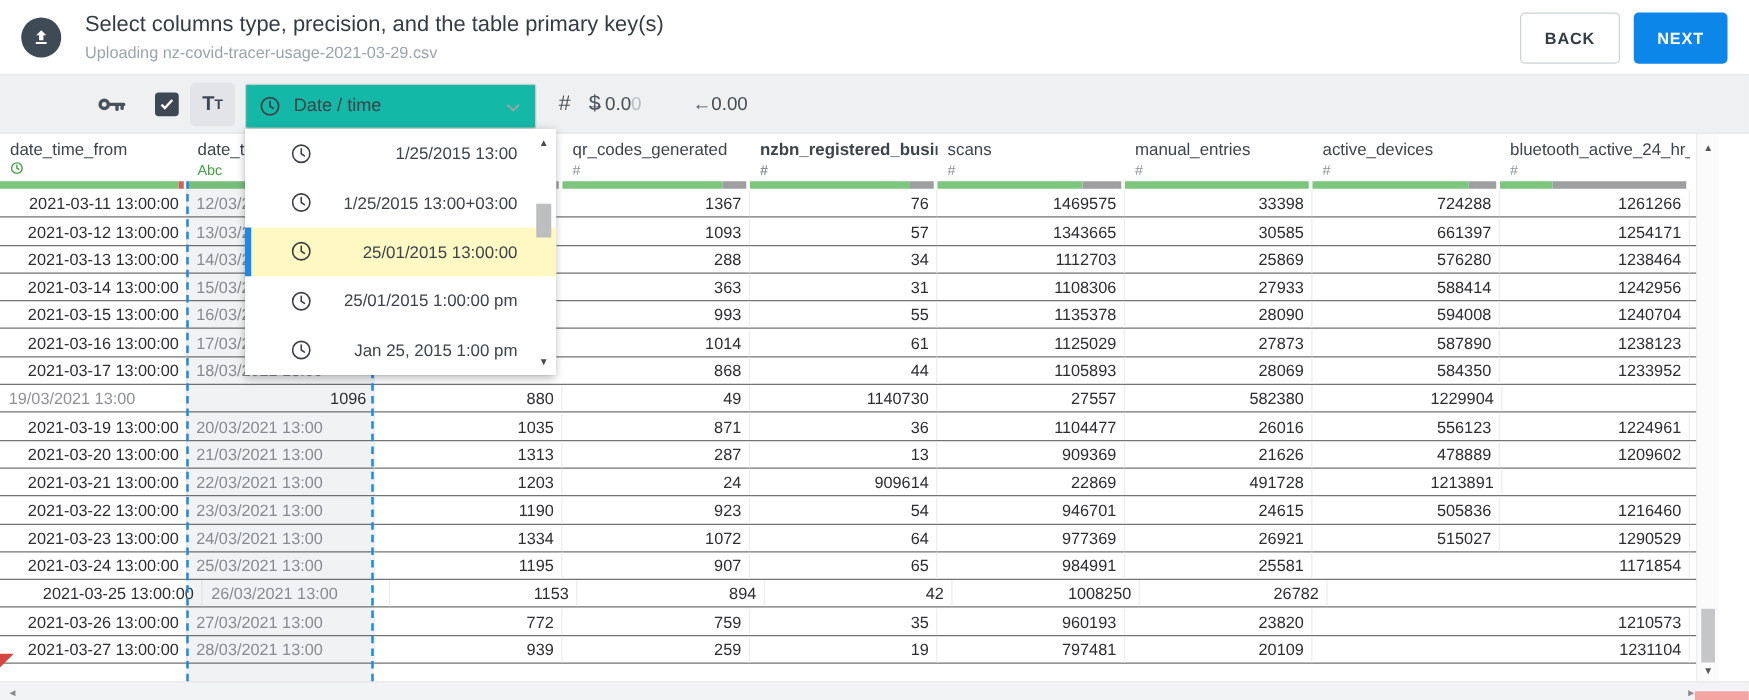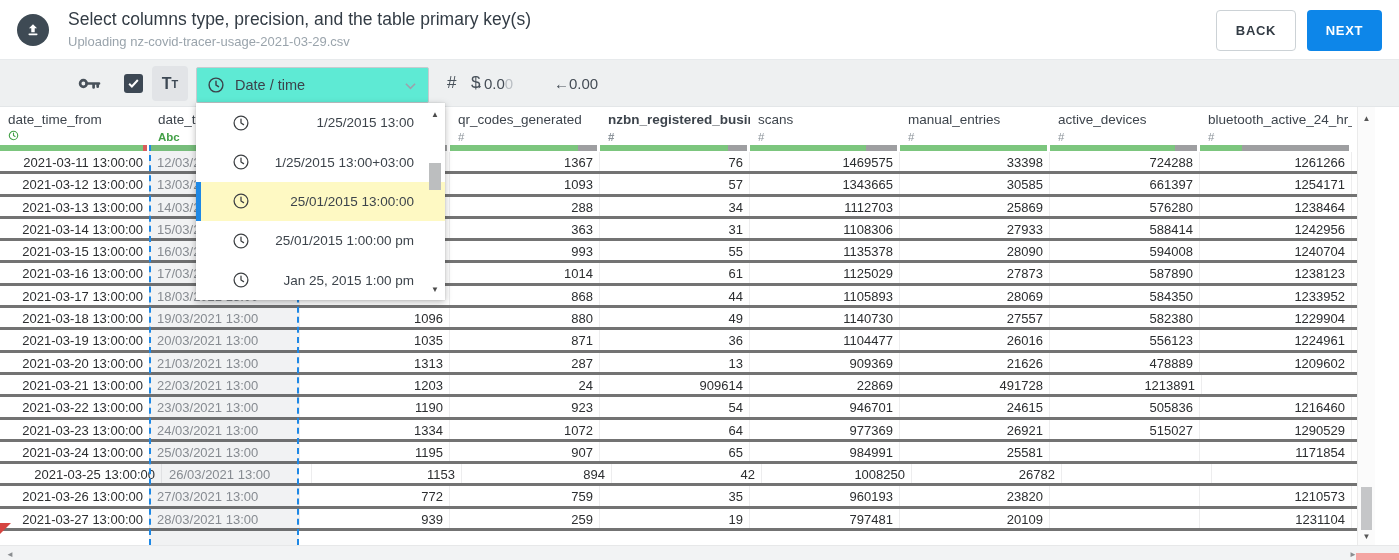--- a/index.html
+++ b/index.html
@@ -22,45 +22,45 @@
   
   .toolbar { position:absolute; top:60px; left:0; width:1399px; height:47px;
     background:#eef0f1; border-bottom:1px solid #e3e6e8; z-index:5; }
   .tb-key { position:absolute; left:78px; top:16px; width:24px; height:15px; color:#49525b; cursor:pointer; }
   .tb-check { position:absolute; left:124px; top:14px; width:19px; height:19px; background:#3d4854;
     border-radius:3px; display:flex; align-items:center; justify-content:center; cursor:pointer; }
   .tb-tt { position:absolute; left:152px; top:6px; width:36px; height:35px; background:#e2e4e7;
     border-radius:4px; color:#3d4854; display:flex; align-items:center; justify-content:center;
     font-weight:bold; cursor:pointer; }
   .tb-tt .big { font-size:16px; } .tb-tt .small { font-size:11px; }
-  .tb-dd { position:absolute; left:196px; top:7px; width:233px; height:36px; background:#5eead4;
+  .tb-dd { position:absolute; left:196px; top:7px; width:233px; height:36px; background:#14b8a6;
     border:1px solid #c7cbcf; border-radius:2px; display:flex; align-items:center;
     color:#3c434b; cursor:pointer; }
   .tb-dd .dd-clock { margin-left:10px; width:18px; height:18px; color:#3c434b; }
   .tb-dd .dd-label { margin-left:10px; font-size:14.5px; }
   .tb-dd .dd-chevron { margin-left:auto; margin-right:9px; width:17px; height:17px; }
   .tb-txt { position:absolute; top:13px; font-size:17px; color:#49525b; cursor:pointer; }
   .tb-hash { left:447px; } .tb-dollar { left:471px; }
   .tb-prec { position:absolute; top:15px; font-size:15px; color:#454d56; cursor:pointer; }
   .tb-prec .faded { color:#b9bec3; }
   .prec1 { left:469px; } .prec2 { left:554px; }
 
   
   #table-area { position:absolute; top:107px; left:0; width:1360px; height:438px; background:#fff; }
   #grid-header { display:flex; height:38px; }
   .col-header { position:relative; padding:5px 0 0 8px; flex:none; }
   .col-name { font-size:13.5px; color:#3d444c; white-space:nowrap; overflow:hidden; }
   .col-type { position:absolute; left:8px; bottom:2px; font-size:11.5px; line-height:11px; }
-  .col-type.green { color:#43a047; font-weight:bold; }
+  .col-type.green { color:#43a047; font-weight:normal; }
   .col-type.gray { color:#8d959c; }
   #quality-row { display:flex; height:7px; }
   .q-col { flex:none; padding-right:3px; }
   .q-inner { display:flex; height:6px; width:100%; }
   .q-seg { height:6px; }
-  .g-row { display:flex; height:22.3px; border-bottom:3px solid #737373; }
+  .g-row { display:flex; height:22.3px; border-bottom:1px solid #737373;align-items:flex-end; }
   .g-cell { flex:none; border-right:1px solid #ededee; font-size:13px; color:#2c2e30;
     line-height:21px; white-space:nowrap; overflow:hidden; }
   .g-cell.right { text-align:right; padding-right:6px; }
   .g-cell.left  { padding-left:7px; }
   .g-cell.muted { color:#8d9196; }
   .empty-row { height:14px; }
   .sel-overlay { position:absolute; left:149px; top:38px; width:150px; height:400px;
     background:rgba(60,70,80,0.07); border-left:2px dashed var(--selblue,#1e88e5);
     border-right:2px dashed var(--selblue,#1e88e5); pointer-events:none; z-index:3; }
   .err-marker { position:absolute; left:0; top:416px; width:0; height:0;
@@ -312,21 +312,20 @@
         <div class="g-cell left muted" style="width: 150px;">18/03/2021 13:00</div>
         <div class="g-cell right" style="width: 150px;"></div>
         <div class="g-cell right" style="width: 150px;">868</div>
         <div class="g-cell right" style="width: 150px;">44</div>
         <div class="g-cell right" style="width: 150px;">1105893</div>
         <div class="g-cell right" style="width: 150px;">28069</div>
         <div class="g-cell right" style="width: 150px;">584350</div>
         <div class="g-cell right" style="width: 152px;">1233952</div>
       </div>
       <div class="g-row">
-        <div class="g-cell right" style="width: 150px;">2021-03-18 13:00:00</div>
         <div class="g-cell left muted" style="width: 150px;">19/03/2021 13:00</div>
         <div class="g-cell right" style="width: 150px;">1096</div>
         <div class="g-cell right" style="width: 150px;">880</div>
         <div class="g-cell right" style="width: 150px;">49</div>
         <div class="g-cell right" style="width: 150px;">1140730</div>
         <div class="g-cell right" style="width: 150px;">27557</div>
         <div class="g-cell right" style="width: 150px;">582380</div>
         <div class="g-cell right" style="width: 152px;">1229904</div>
       </div>
       <div class="g-row">

